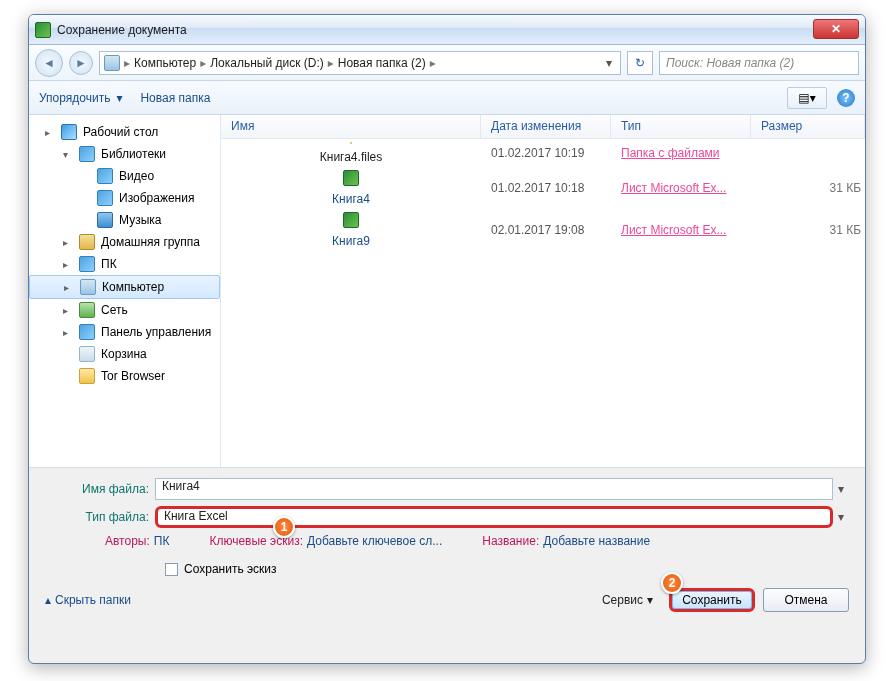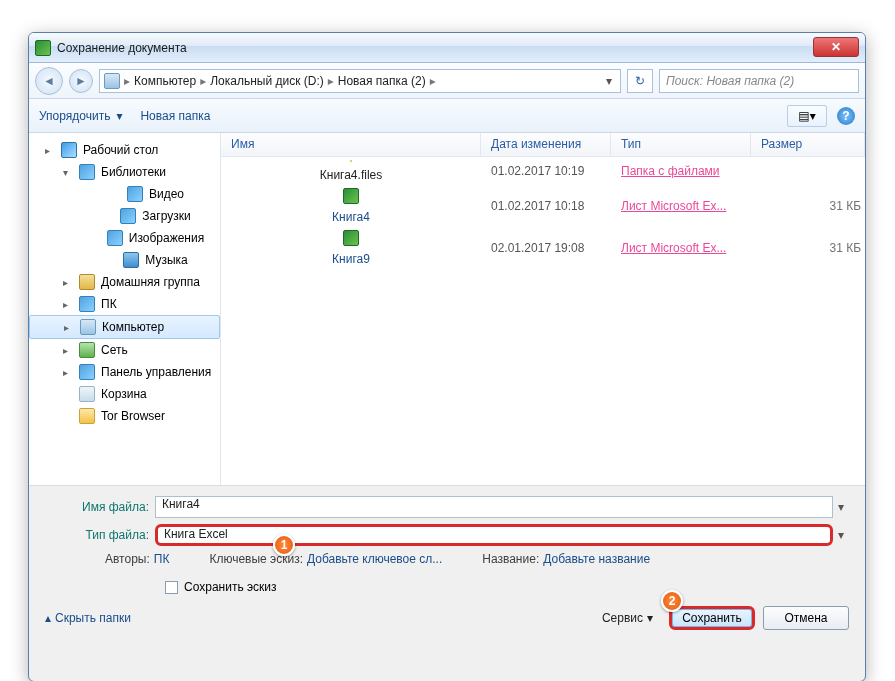--- a/index.html
+++ b/index.html
@@ -1,17 +1,17 @@
 <!DOCTYPE html>
 <html><head>
 <meta charset="utf-8">
 <style>
 * { box-sizing: border-box; margin: 0; padding: 0; font-family: "Segoe UI", Tahoma, sans-serif; font-size: 12px; }
 body { background: #fff; width: 895px; height: 681px; position: relative; }
-.window { position: absolute; left: 28px; top: 32px; width: 838px; height: 650px; border: 1px solid #5a7ea8; border-radius: 6px; background: #f0f0f0; box-shadow: 0 4px 18px rgba(0,0,0,.3); overflow: hidden; }
+.window { position: absolute; left: 28px; top: 14px; width: 838px; height: 650px; border: 1px solid #5a7ea8; border-radius: 6px; background: #f0f0f0; box-shadow: 0 4px 18px rgba(0,0,0,.3); overflow: hidden; }
 .titlebar { height: 30px; background: linear-gradient(#f7fbff,#dfeaf7 45%,#c9ddf2 46%,#e3eefc); display: flex; align-items: center; padding: 0 6px; border-bottom: 1px solid #9db7d6; position: relative; }
 .app-icon { width: 16px; height: 16px; margin-right: 6px; background: linear-gradient(135deg,#2a8e3a,#6cc24a); border: 1px solid #1c6a28; border-radius: 2px; }
 .title-text { color: #1a1a1a; }
 .close-btn { position: absolute; right: 6px; top: 4px; width: 46px; height: 20px; background: linear-gradient(#e77,#c33); border: 1px solid #933; border-radius: 3px; display: flex; align-items: center; justify-content: center; color: #fff; font-weight: bold; cursor: pointer; }
 
 .navbar { height: 36px; background: linear-gradient(#fbfdff,#eef4fb); display: flex; align-items: center; padding: 0 6px; gap: 6px; border-bottom: 1px solid #cbd7e6; }
 .nav-btn { width: 28px; height: 28px; border-radius: 50%; background: radial-gradient(#f5faff,#cfe0f3); border: 1px solid #a7c0dc; display: flex; align-items: center; justify-content: center; color: #5d7d9d; cursor: pointer; }
 .nav-btn.fwd { width: 24px; height: 24px; }
 .addrbar { flex: 1; height: 24px; border: 1px solid #a7c0dc; background: #fff; display: flex; align-items: center; padding: 0 4px; gap: 4px; }
 .crumb-sep { color: #777; }
@@ -23,21 +23,21 @@
 .toolbar { height: 34px; background: linear-gradient(#f7fbff,#e9f1fa); border-bottom: 1px solid #cbd7e6; display: flex; align-items: center; padding: 0 10px; gap: 18px; position: relative; }
 .tool-item { color: #1a4d8a; cursor: pointer; display: flex; align-items: center; gap: 6px; }
 .tool-right { margin-left: auto; display: flex; align-items: center; gap: 10px; }
 .view-btn { width: 40px; height: 22px; border: 1px solid #b8cde6; background: linear-gradient(#fafdff,#e8f1fb); border-radius: 2px; display: flex; align-items: center; justify-content: center; cursor: pointer; }
 .help-btn { width: 18px; height: 18px; border-radius: 50%; background: radial-gradient(#7ec3ff,#2178c4); color: #fff; display: flex; align-items: center; justify-content: center; font-weight: bold; cursor: pointer; }
 
 .body { display: flex; height: 352px; }
 .tree { width: 192px; background: #fff; border-right: 1px solid #e0e6ee; overflow-y: auto; padding-top: 6px; }
 .tree-item { display: flex; align-items: center; gap: 6px; padding: 3px 6px 3px 0; cursor: pointer; white-space: nowrap; }
 .tree-item.sel { background: linear-gradient(#e8f3ff,#d4e9ff); border: 1px solid #a0c8f0; border-radius: 2px; }
-.ind0 { padding-left: 16px; } .ind1 { padding-left: 34px; } .ind2 { padding-left: 52px; justify-content: center; }
+.ind0 { padding-left: 16px; } .ind1 { padding-left: 34px; } .ind2 { padding-left: 52px; }
 .exp { width: 10px; color: #666; font-size: 10px; }
 .ico { width: 16px; height: 16px; flex-shrink: 0; }
 .ico-folder { background: linear-gradient(#fde9a8,#f3c24b); border: 1px solid #caa23a; border-radius: 2px; }
 .ico-lib { background: linear-gradient(135deg,#4fa3e0,#8ad1ff); border: 1px solid #3480b8; border-radius: 2px; }
 .ico-desk { background: linear-gradient(135deg,#3d9be8,#a9e1ff); border: 1px solid #2e72a8; border-radius: 2px; }
 .ico-comp { background: linear-gradient(#d6e8f5,#9bc4e6); border: 1px solid #6a9ac0; border-radius: 2px; }
 .ico-net { background: linear-gradient(#b7e3ad,#5fb24e); border: 1px solid #478c39; border-radius: 2px; }
 .ico-trash { background: linear-gradient(#eef6fb,#c9dce9); border: 1px solid #96b3c9; border-radius: 2px; }
 .ico-hg { background: linear-gradient(#f5e09a,#e3b74a); border: 1px solid #b08b2a; border-radius: 2px; }
 .ico-music { background: linear-gradient(#8cc8f0,#3e8fd0); border: 1px solid #2e6da0; border-radius: 2px; }
@@ -55,21 +55,21 @@
 .ico-xl { width: 16px; height: 16px; background: linear-gradient(135deg,#2a8e3a,#6cc24a); border: 1px solid #1c6a28; border-radius: 2px; position: relative; }
 
 .bottom { background: #f0f0f0; padding: 10px 16px 12px; border-top: 1px solid #d5dde6; position: relative; }
 .field-row { display: flex; align-items: center; margin-bottom: 6px; }
 .field-lbl { width: 110px; text-align: right; padding-right: 6px; color: #0f766e; }
 .field-input { flex: 1; height: 22px; border: 1px solid #aebfd2; background: #fff; padding: 0 6px; color: #222; position: relative; }
 .field-input.hl { border: 3px solid #d82a2a; border-radius: 6px; box-shadow: 0 0 0 1px #fff inset; }
 .field-drop { width: 16px; text-align: center; color: #555; cursor: pointer; }
 .meta-row { display: flex; align-items: center; gap: 40px; padding-left: 60px; margin-top: 6px; }
 .meta-pair { display: flex; gap: 4px; }
-.meta-lbl { color: #404040; }
+.meta-lbl { color: #be185d; }
 .meta-link { color: #1a4d8a; cursor: pointer; }
 .thumb-row { padding-left: 120px; margin-top: 14px; display: flex; align-items: center; gap: 6px; }
 .chk { width: 13px; height: 13px; border: 1px solid #8a9db0; background: #fff; cursor: pointer; }
 .btn-row { display: flex; align-items: center; justify-content: flex-end; gap: 8px; margin-top: 12px; position: relative; }
 .hide-link { position: absolute; left: 0; display: flex; align-items: center; gap: 4px; color: #1a4d8a; cursor: pointer; }
 .svc { color: #222; display: flex; align-items: center; gap: 4px; cursor: pointer; margin-right: 8px; }
 .btn { min-width: 86px; height: 24px; border: 1px solid #8a9db0; background: linear-gradient(#fdfdfe,#e7ecf3); border-radius: 3px; cursor: pointer; display: flex; align-items: center; justify-content: center; }
 .btn.primary { border: 3px solid #d82a2a; border-radius: 6px; background: linear-gradient(#eaf5ff,#c9e3fb); box-shadow: inset 0 0 0 1px #7bb6e8; }
 .ann { position: absolute; width: 22px; height: 22px; border-radius: 50%; background: radial-gradient(#ff8a3a,#e35a0f); border: 2px solid #fff; color: #fff; font-weight: bold; display: flex; align-items: center; justify-content: center; box-shadow: 0 1px 3px rgba(0,0,0,.4); z-index: 50; font-size: 12px; }
 </style>
@@ -140,25 +140,20 @@
           <span>Библиотеки</span>
         </div>
         <div class="tree-item ind2">
           <span class="exp"></span>
           <span class="ico ico-lib"></span>
           <span>Видео</span>
         </div>
         <div class="tree-item ind2">
           <span class="exp"></span>
           <span class="ico ico-lib"></span>
-          <span>Загрузки</span>
-        </div>
-        <div class="tree-item ind2">
-          <span class="exp"></span>
-          <span class="ico ico-lib"></span>
           <span>Изображения</span>
         </div>
         <div class="tree-item ind2">
           <span class="exp"></span>
           <span class="ico ico-music"></span>
           <span>Музыка</span>
         </div>
         <div class="tree-item ind1">
           <span class="exp">▸</span>
           <span class="ico ico-hg"></span>

